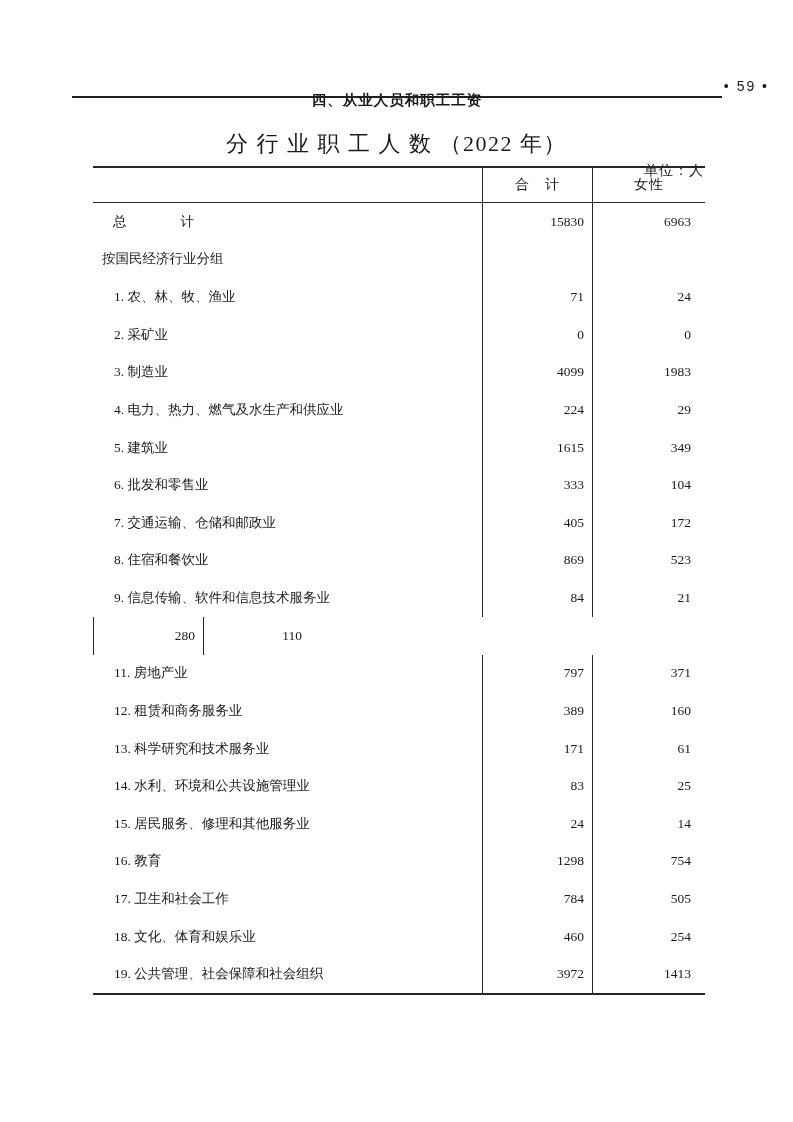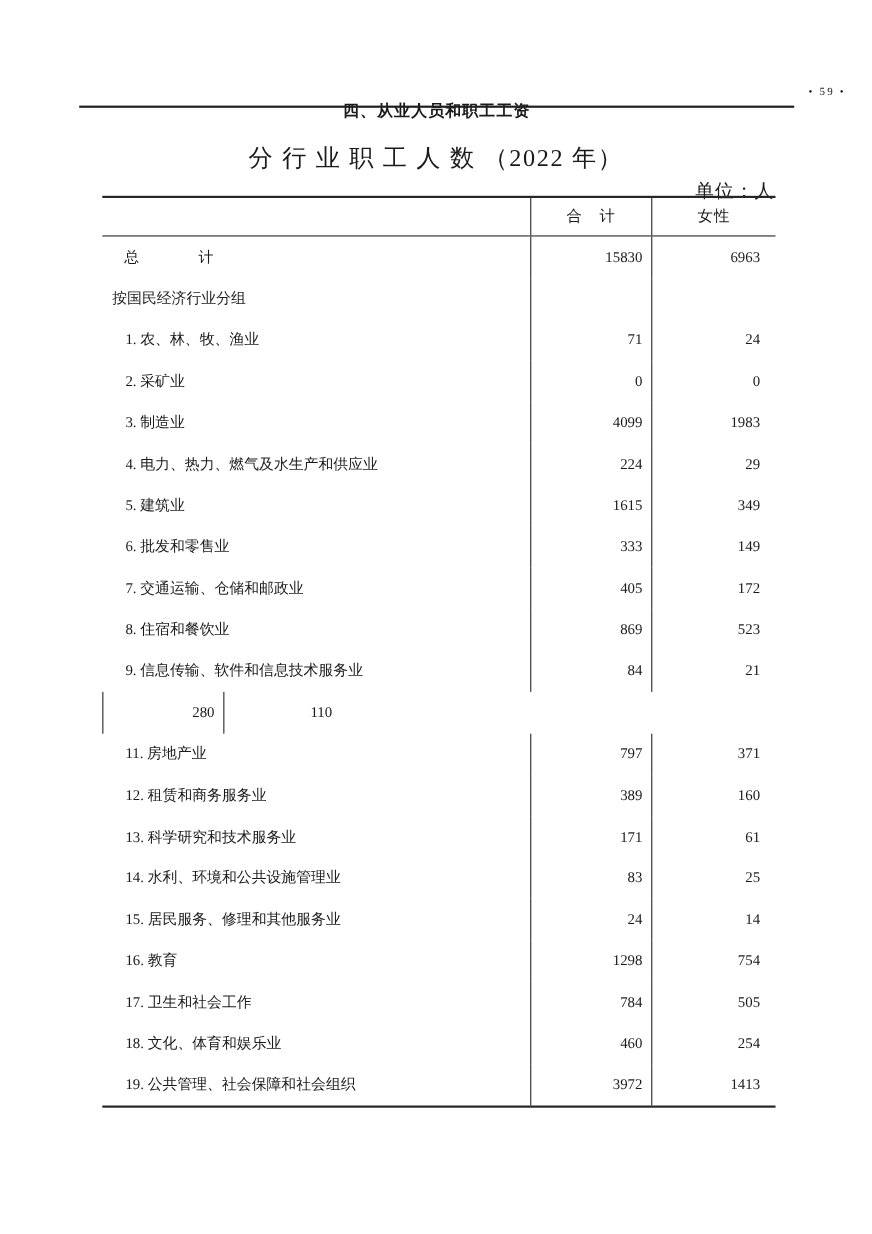--- a/index.html
+++ b/index.html
@@ -10,38 +10,38 @@
     font-family:"Liberation Serif","DejaVu Serif",serif;
   }
   .running-head {
     position:absolute; left:72px; top:91px; width:650px;
     text-align:center;
     font-family:"Liberation Sans","DejaVu Sans",sans-serif;
     font-weight:bold; font-size:14.5px; letter-spacing:1px;
   }
   .rh-page {
     position:absolute; right:24px; top:78px;
-    font-family:Liberation Serif, serif;
-    font-weight:normal; font-size:10px; letter-spacing:2px;
+    font-family:Liberation Sans, sans-serif;
+    font-weight:normal; font-size:14px; letter-spacing:2px;
   }
   .head-rule {
     position:absolute; left:72px; top:96px; width:650px; height:2px;
     background:#1f1f1f;
   }
   .doc-title {
     position:absolute; left:0; top:129px; width:793px;
     text-align:center; font-size:22px; font-weight:normal;
     letter-spacing:1.5px; white-space:pre;
   }
   .unit-label {
-    position:absolute; right:89px; top:162px; font-size:17px;
+    position:absolute; right:89px; top:162px; font-size:14px;
     letter-spacing:1px;
   }
   .stat-table {
-    position:absolute; left:93px; top:178px; width:612px;
+    position:absolute; left:93px; top:166px; width:612px;
     border-top:2px solid #262626; border-bottom:2px solid #262626;
   }
   .thead {
     display:flex; height:35px; border-bottom:1.2px solid #262626;
     font-size:14px;
   }
   .tbody { display:flex; flex-direction:column; height:790px; }
   .row { flex:1 1 0; display:flex; font-size:13.5px; }
   .cell { display:flex; align-items:center; height:100%; }
   .c1 { width:389px; padding-left:21px; }
@@ -105,21 +105,21 @@
     <div class="cell c3 num">29</div>
   </div>
         <div class="row type-item">
     <div class="cell c1">5. 建筑业</div>
     <div class="cell c2 num">1615</div>
     <div class="cell c3 num">349</div>
   </div>
         <div class="row type-item">
     <div class="cell c1">6. 批发和零售业</div>
     <div class="cell c2 num">333</div>
-    <div class="cell c3 num">149</div>
+    <div class="cell c3 num">104</div>
   </div>
         <div class="row type-item">
     <div class="cell c1">7. 交通运输、仓储和邮政业</div>
     <div class="cell c2 num">405</div>
     <div class="cell c3 num">172</div>
   </div>
         <div class="row type-item">
     <div class="cell c1">8. 住宿和餐饮业</div>
     <div class="cell c2 num">869</div>
     <div class="cell c3 num">523</div>

